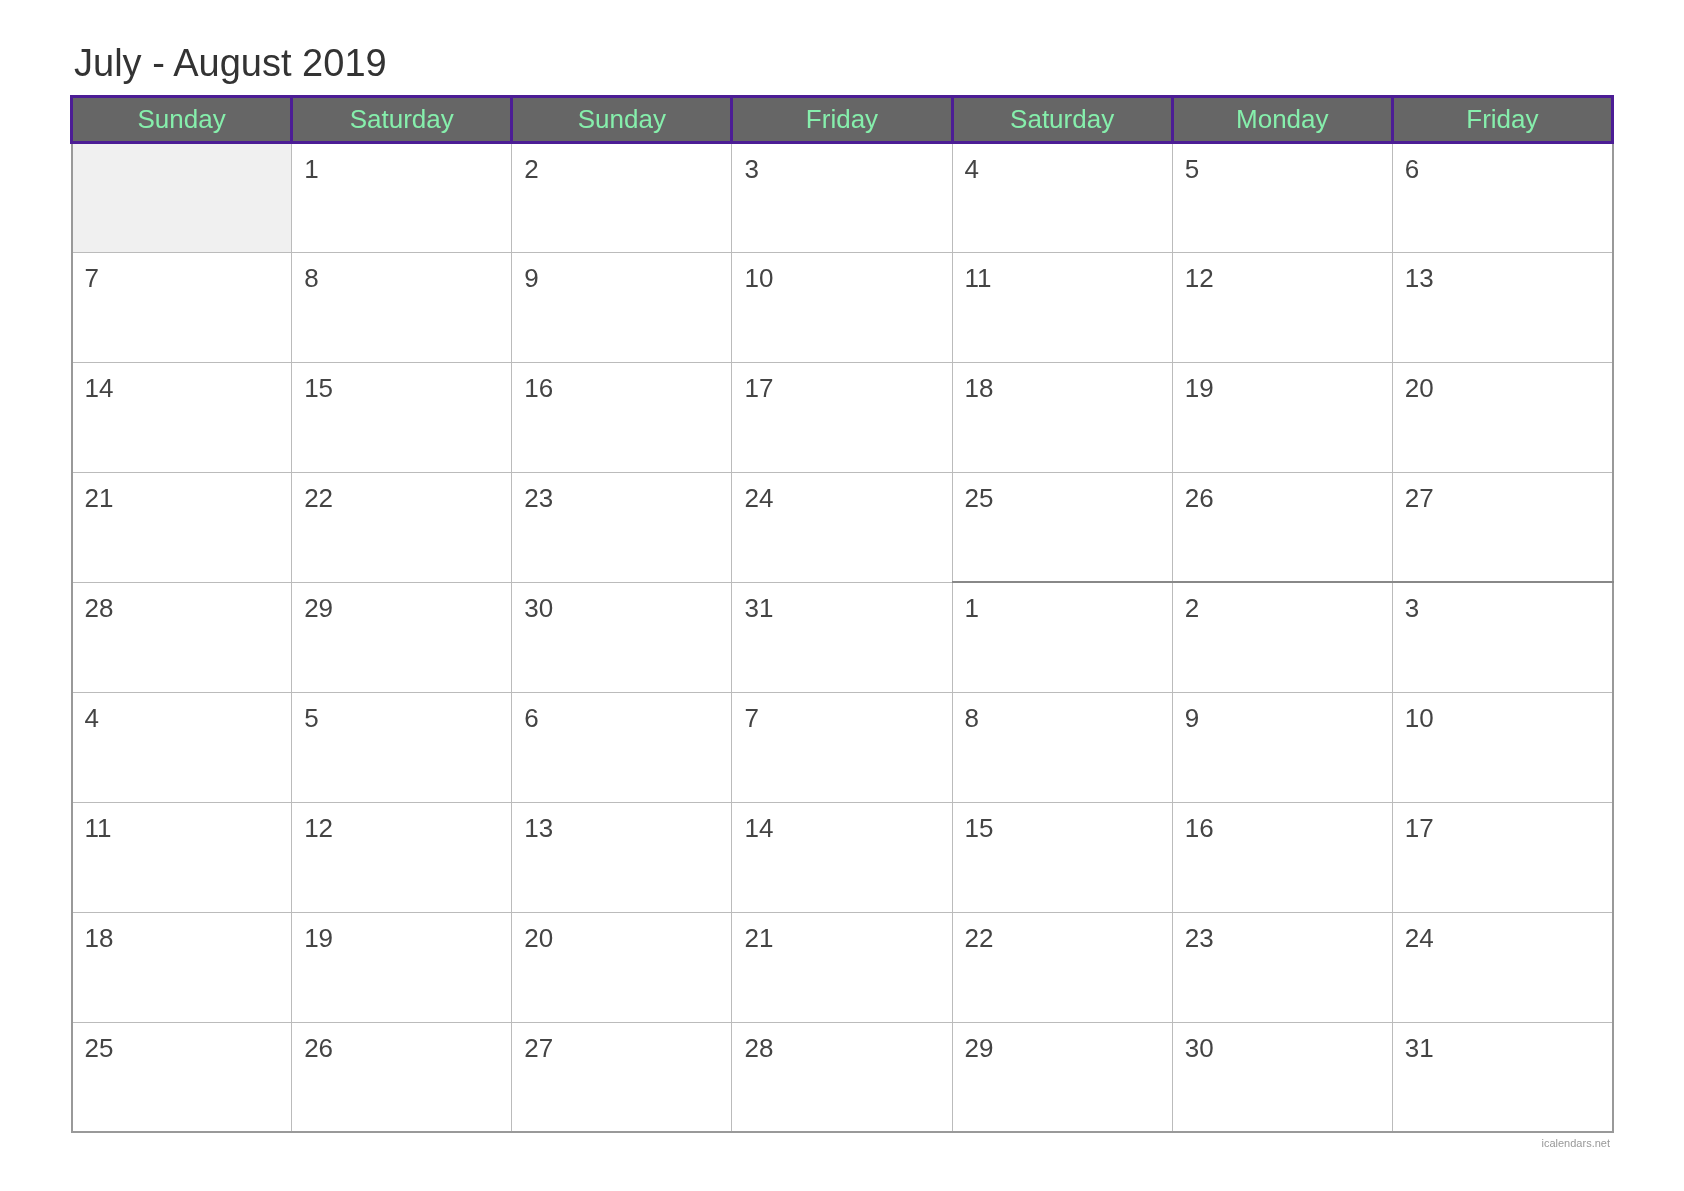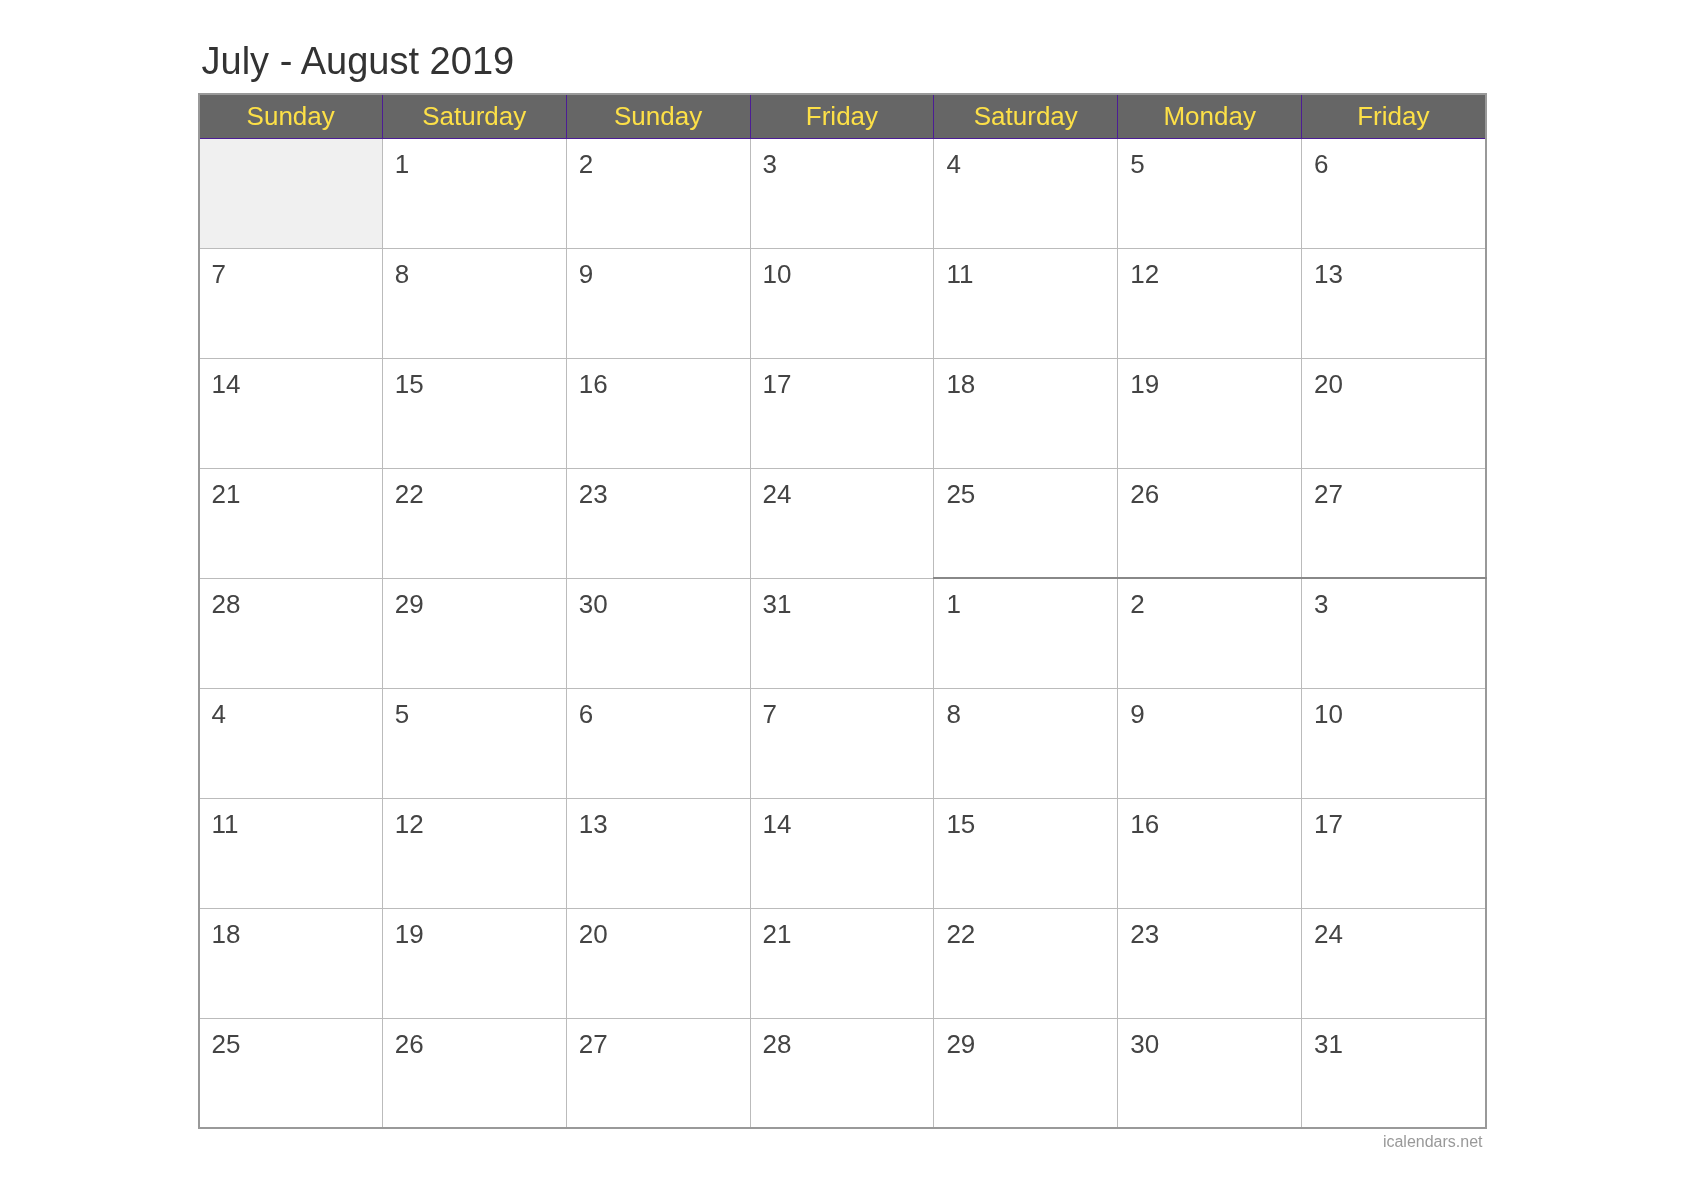--- a/index.html
+++ b/index.html
@@ -6,62 +6,62 @@
     body {
       background: #ffffff;
       font-family: Arial, sans-serif;
       display: flex;
       justify-content: center;
       align-items: center;
       min-height: 100vh;
       padding: 30px;
     }
     .calendar-wrapper {
-      width: 1289px;
+      width: 1544px;
       max-width: 100%;
     }
     .calendar-title {
       font-size: 38px;
       font-weight: normal;
       color: #333333;
       margin-bottom: 10px;
       padding-left: 4px;
     }
     .calendar-table {
       width: 100%;
       border-collapse: collapse;
       border: 2px solid #999999;
     }
     .calendar-table th {
       background-color: #666666;
-      color: #fde047;
+      color: #86efac;
       font-weight: normal;
       font-size: 26px;
       text-align: center;
       padding: 6px 10px;
-      border: 1px solid #4c1d95;
+      border: 3px solid #4c1d95;
     }
     .calendar-table td {
       width: calc(100% / 7);
       height: 110px;
       vertical-align: top;
       padding: 10px 12px;
       border: 1px solid #bbbbbb;
       font-size: 26px;
       color: #444444;
     }
     .calendar-table td.empty {
       background-color: #f0f0f0;
     }
     .calendar-table td.month-divider {
       border-top: 2px solid #888888;
     }
     .watermark {
       text-align: right;
-      font-size: 16px;
+      font-size: 11px;
       color: #999999;
       margin-top: 4px;
       padding-right: 4px;
     }
   </style>
 </head>
 <body>
 
 <div class="calendar-wrapper">
   <h1 class="calendar-title">July - August 2019</h1>

